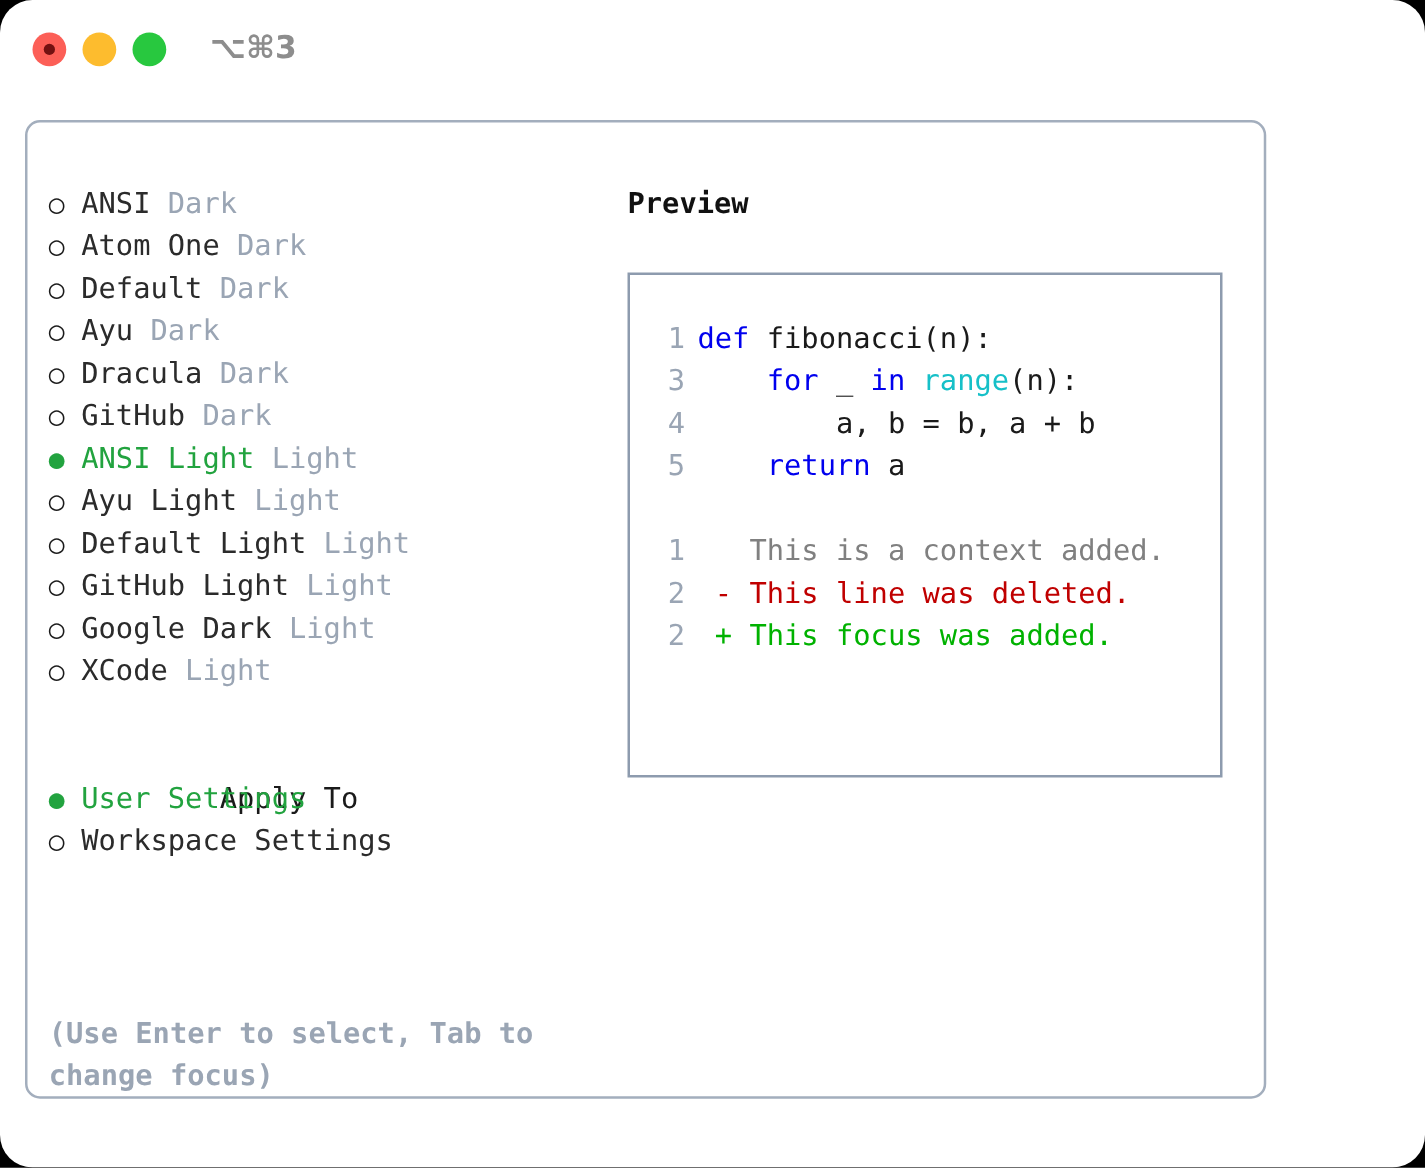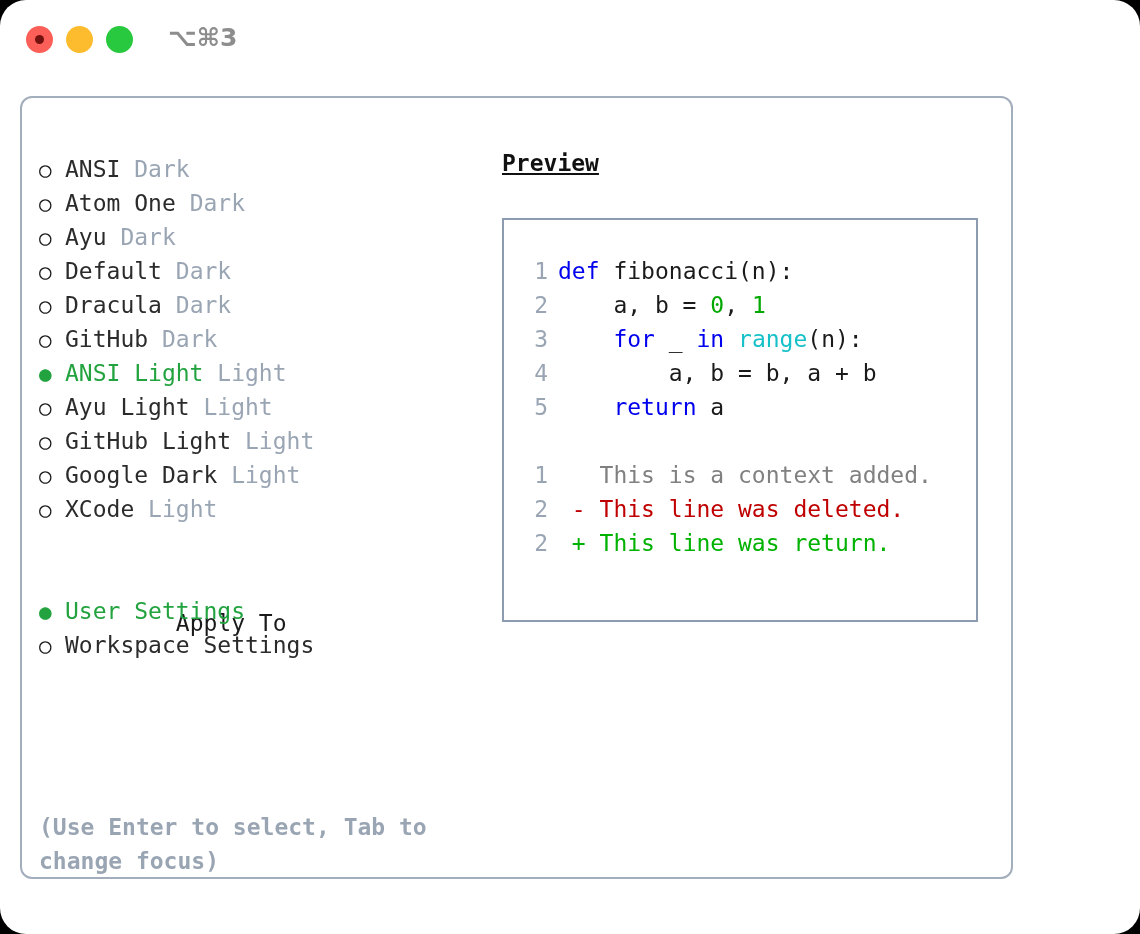--- a/index.html
+++ b/index.html
@@ -75,21 +75,21 @@
 
   
   #theme-column {
     position: absolute;
     left: 17px;
     top: 48px;
     width: 460px;
   }
   .row {
     height: 34px;
-    line-height: 46px;
+    line-height: 34px;
     font-size: 23px;
     white-space: pre;
     color: #1a1a1a;
   }
   .bullet {
     display: inline-block;
     width: 26px;
     text-align: left;
     font-size: 21px;
     white-space: pre;
@@ -127,21 +127,20 @@
     position: absolute;
     left: 480px;
     top: 48px;
     width: 500px;
   }
   #preview-title {
     font-size: 23px;
     font-weight: bold;
     color: #111111;
     line-height: 34px;
-    text-decoration: underline;
   }
   #preview-box {
     margin-top: 38px;
     width: 476px;
     height: 404px;
     border: 2px solid #8d9bae;
     box-sizing: border-box;
     background: #ffffff;
     padding: 34px 16px 0 14px;
   }
@@ -180,26 +179,27 @@
   </div>
 
   <div id="panel">
 
     <div id="theme-column">
 
 
       <div id="theme-list">
           <div class="row"><span class="bullet off">○ </span><span class="name">ANSI </span><span class="suffix">Dark</span></div>
           <div class="row"><span class="bullet off">○ </span><span class="name">Atom One </span><span class="suffix">Dark</span></div>
+          <div class="row"><span class="bullet off">○ </span><span class="name">Default </span><span class="suffix">Dark</span></div>
           <div class="row"><span class="bullet off">○ </span><span class="name">Ayu </span><span class="suffix">Dark</span></div>
-          <div class="row"><span class="bullet off">○ </span><span class="name">Default </span><span class="suffix">Dark</span></div>
           <div class="row"><span class="bullet off">○ </span><span class="name">Dracula </span><span class="suffix">Dark</span></div>
           <div class="row"><span class="bullet off">○ </span><span class="name">GitHub </span><span class="suffix">Dark</span></div>
           <div class="row"><span class="bullet on">● </span><span class="name sel">ANSI Light </span><span class="suffix">Light</span></div>
           <div class="row"><span class="bullet off">○ </span><span class="name">Ayu Light </span><span class="suffix">Light</span></div>
+          <div class="row"><span class="bullet off">○ </span><span class="name">Default Light </span><span class="suffix">Light</span></div>
           <div class="row"><span class="bullet off">○ </span><span class="name">GitHub Light </span><span class="suffix">Light</span></div>
           <div class="row"><span class="bullet off">○ </span><span class="name">Google Dark </span><span class="suffix">Light</span></div>
           <div class="row"><span class="bullet off">○ </span><span class="name">XCode </span><span class="suffix">Light</span></div>
         </div>
 
       <div class="spacer"></div>
 
       <div class="row">
         <span class="bullet empty">○</span><span class="plainlabel">Apply To</span>
       </div>
@@ -211,28 +211,27 @@
     </div>
 
     <div id="hint">(Use Enter to select, Tab to change focus)</div>
 
     <div id="preview-column">
       <div id="preview-title">Preview</div>
 
       <div id="preview-box">
         <div id="code-block">
             <div class="code-line"><span class="ln">1</span><span class="kw">def </span><span class="plain">fibonacci(n):</span></div>
-            <div class="code-line"><span class="ln">2</span><span class="plain">    a, b = </span><span class="num">0</span><span class="plain">, </span><span class="num">1</span></div>
             <div class="code-line"><span class="ln">3</span><span class="plain">    </span><span class="kw">for</span><span class="plain"> _ </span><span class="kw">in</span><span class="plain"> </span><span class="fn">range</span><span class="plain">(n):</span></div>
             <div class="code-line"><span class="ln">4</span><span class="plain">        a, b = b, a + b</span></div>
             <div class="code-line"><span class="ln">5</span><span class="plain">    </span><span class="kw">return</span><span class="plain"> a</span></div>
           </div>
         <div class="gap"></div>
         <div id="diff-block">
             <div class="code-line"><span class="ln">1</span><span class="ctx">   </span><span class="ctx">This is a context added.</span></div>
             <div class="code-line"><span class="ln">2</span><span class="del"> - </span><span class="del">This line was deleted.</span></div>
-            <div class="code-line"><span class="ln">2</span><span class="add"> + </span><span class="add">This line was return.</span></div>
+            <div class="code-line"><span class="ln">2</span><span class="add"> + </span><span class="add">This focus was added.</span></div>
           </div>
       </div>
     </div>
 
   </div>
 </div>
 
 </body></html>

